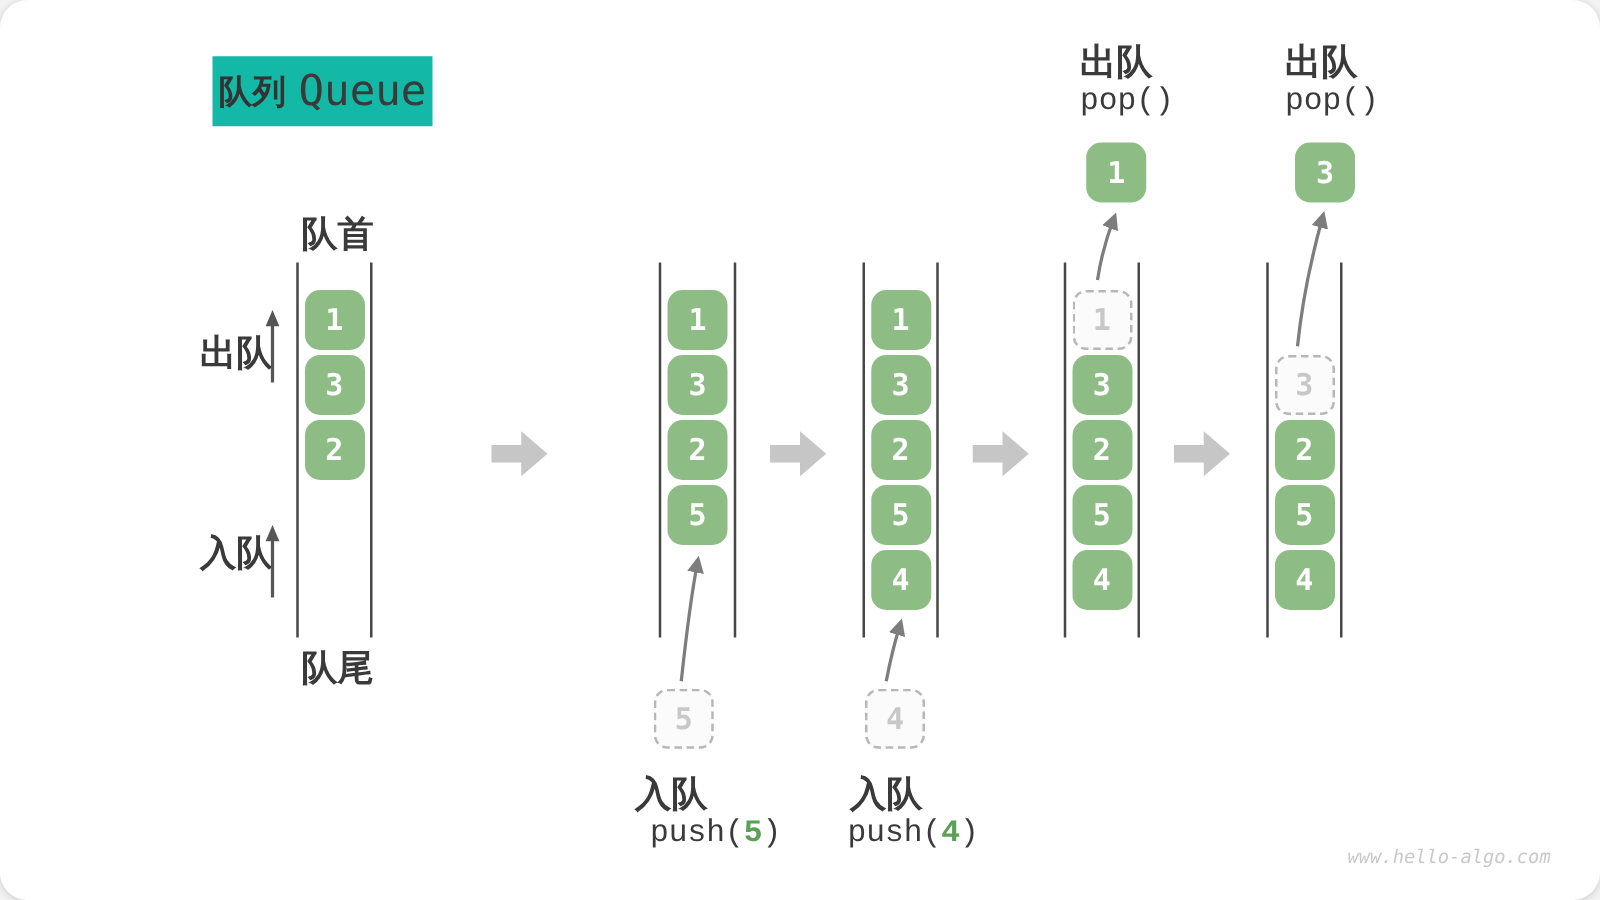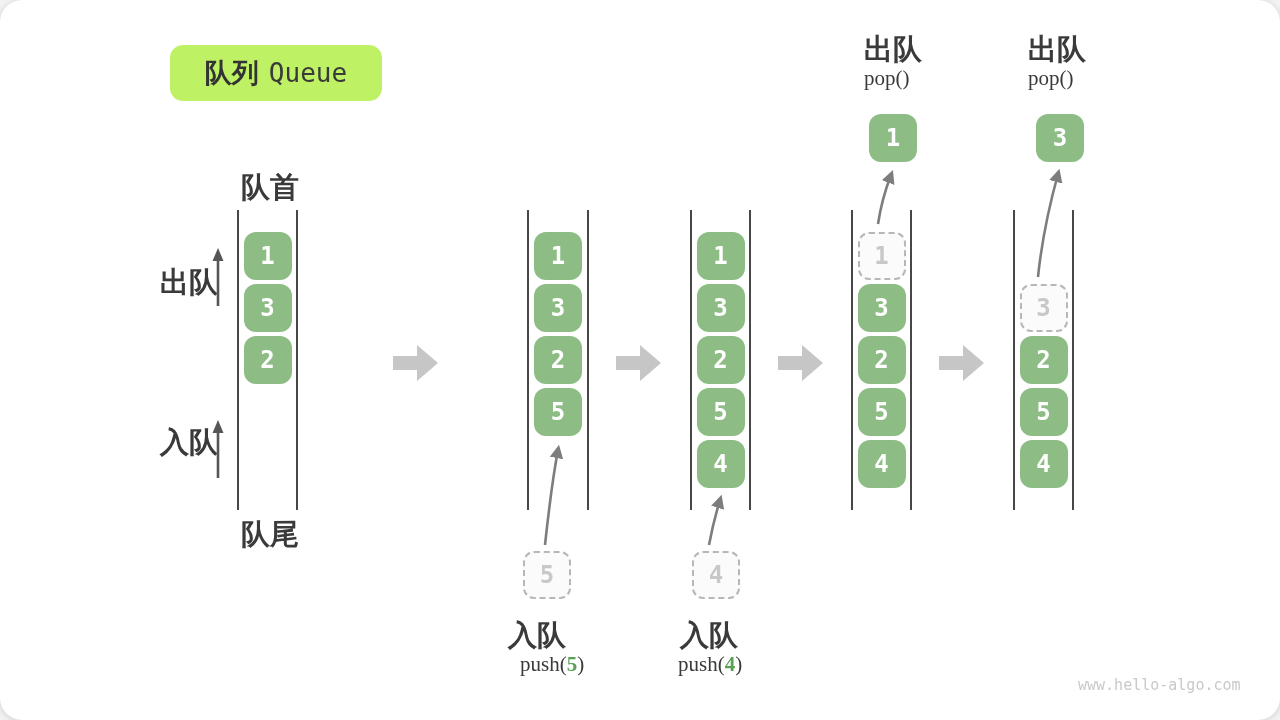--- a/index.html
+++ b/index.html
@@ -5,29 +5,29 @@
   html,body{margin:0;padding:0;background:#f2f2f2;}
   .canvas{
     position:relative; width:1280px; height:720px; margin:0 auto;
     background:#ffffff; border-radius:22px; overflow:hidden;
     box-shadow:0 1px 6px rgba(0,0,0,0.15);
     font-family:"Liberation Sans", sans-serif;
   }
   .abs{position:absolute;}
   
   .title-box{
-    left:170px; top:45px; width:212px; height:56px;
-    background:#bef264; border-radius:13px;
+    left:170px; top:45px; width:176px; height:56px;
+    background:#14b8a6; border-radius:0;
     display:flex; align-items:center; justify-content:center; gap:10px;
   }
   .title-zh{font-size:27px; font-weight:700; color:#333;}
-  .title-en{font-family:"DejaVu Sans Mono", monospace; font-size:26px; color:#3a3a3a;}
+  .title-en{font-family:"DejaVu Sans Mono", monospace; font-size:34px; color:#3a3a3a;}
   
   .zh-label{font-size:29px; font-weight:700; color:#3a3a3a; white-space:nowrap;}
-  .code{font-family:Liberation Serif, serif; font-size:21px; color:#3a3a3a; white-space:nowrap;text-align:right;}
+  .code{font-family:Liberation Mono, monospace; font-size:25px; color:#3a3a3a; white-space:nowrap;text-align:right;}
   .arg{color:#5aa055; font-weight:700;}
   
   .state{position:absolute; top:210px; width:61px; height:300px;}
   .wall{position:absolute; top:0; width:1.6px; height:300px; background:#474747;}
   .wall.left{left:0;}
   .wall.right{right:0;}
   .cell{
     position:absolute; left:50%; transform:translateX(-50%);
     width:48px; height:48px; box-sizing:border-box;
     background:#8dbd85; border-radius:12px;
@@ -36,21 +36,21 @@
   }
   .cell.ghost{
     background:#fbfbfb; border:2px dashed #b7b7b7; border-radius:11px; color:#c8c8c8;
   }
   .cell.floating{position:absolute; left:auto; transform:none;}
   .r0{top:22px}.r1{top:74px}.r2{top:126px}.r3{top:178px}.r4{top:230px}
   
   .overlay{left:0; top:0; pointer-events:none;}
   .watermark{
     left:1078px; top:676px; font-family:"DejaVu Sans Mono", monospace;
-    font-size:15px; color:#c9c9c9;
+    font-size:15px; color:#c9c9c9;font-style:italic;
   }
 </style>
 </head>
 <body>
 
 <div class="canvas">
 
   <div class="abs title-box">
     <span class="title-zh">队列</span>
     <span class="title-en">Queue</span>

